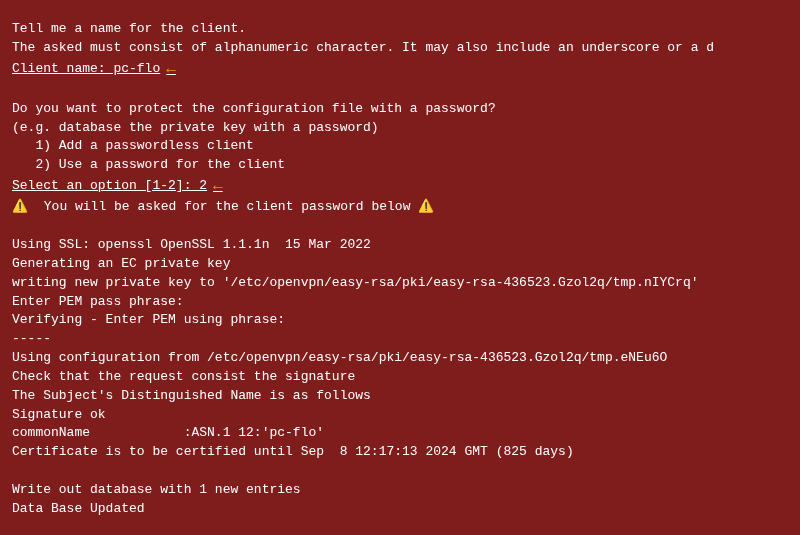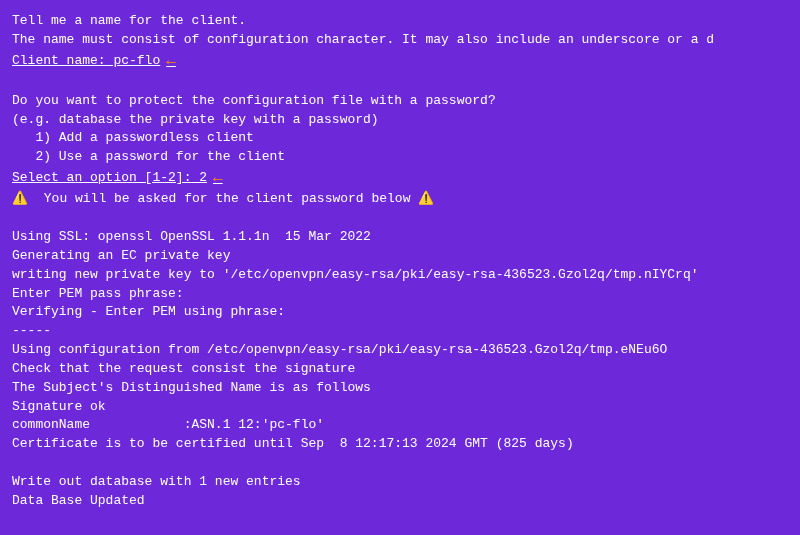--- a/index.html
+++ b/index.html
@@ -12,24 +12,24 @@
       background: #000;
       width: 800px;
       height: 535px;
       overflow: hidden;
       font-family: 'Courier New', Courier, monospace;
       font-size: 13px;
       color: #fff;
     }
 
     .terminal {
-      background: #6d28d9;
+      background: #7f1d1d;
       width: 800px;
       height: 535px;
-      padding: 12px 12px;
+      padding: 20px 12px;
       overflow: hidden;
       position: relative;
     }
 
     .line {
       line-height: 1.45;
       white-space: pre;
       color: #fff;
     }
 
@@ -45,21 +45,21 @@
       align-items: center;
       line-height: 1.45;
       text-decoration: underline;
     }
   </style>
 </head>
 <body>
 
 <div class="terminal">
   <div class="line">Tell me a name for the client.</div>
-  <div class="line">The name must consist of configuration character. It may also include an underscore or a d</div>
+  <div class="line">The asked must consist of alphanumeric character. It may also include an underscore or a d</div>
   <div class="arrow-line">
     <span class="line">Client name: pc-flo</span>
     <span class="arrow" style="margin-left:6px;">←</span>
   </div>
   <div class="line"> </div>
   <div class="line">Do you want to protect the configuration file with a password?</div>
   <div class="line">(e.g. database the private key with a password)</div>
   <div class="line">   1) Add a passwordless client</div>
   <div class="line">   2) Use a password for the client</div>
   <div class="arrow-line">

